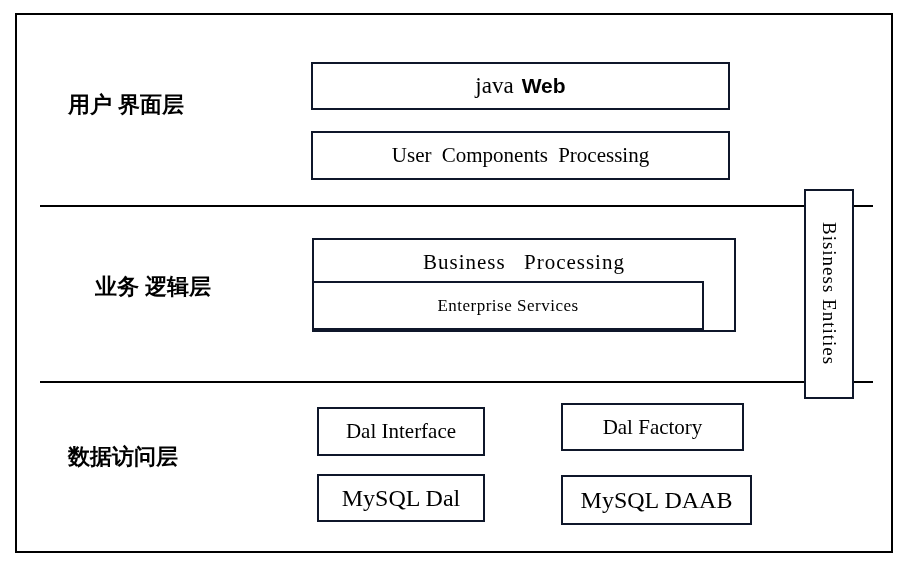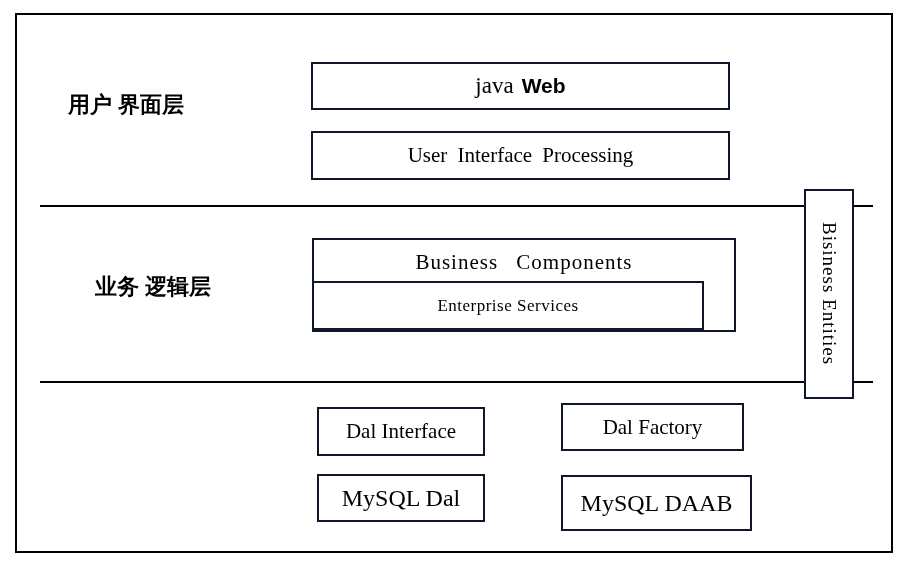--- a/index.html
+++ b/index.html
@@ -65,52 +65,53 @@
   }
   .javaweb-box  { left: 311px; top: 62px;  width: 419px; height: 48px; font-size: 23px; }
   .javaweb-box .web-part { font-weight: bold; font-family: "Liberation Sans", sans-serif; font-size: 21px; margin-left: 8px; }
   .uip-box      { left: 311px; top: 131px; width: 419px; height: 49px; font-size: 21px; word-spacing: 5px; }
   .bc-box       { left: 312px; top: 238px; width: 424px; height: 94px; font-size: 21px;
                   align-items: flex-start; padding-top: 10px; word-spacing: 12px; letter-spacing: 1px; }
   .es-box       { left: 312px; top: 281px; width: 392px; height: 49px; font-size: 17px; letter-spacing: 0.5px; z-index: 3; }
   .dal-if-box   { left: 317px; top: 407px; width: 168px; height: 49px; font-size: 21px; }
   .dal-fa-box   { left: 561px; top: 395px; width: 183px; height: 48px; font-size: 21px; margin-top: 8px; }
   .mysql-dal-box{ left: 317px; top: 474px; width: 168px; height: 48px; font-size: 24px; text-align: center; }
-  .mysql-daab-box{ left: 561px; top: 475px; width: 191px; height: 56px; font-size: 24px; }
+  .mysql-daab-box{ left: 561px; top: 475px; width: 191px; height: 50px; font-size: 24px; }
   .be-box       { left: 804px; top: 189px; width: 50px; height: 210px; font-size: 19px; z-index: 4; }
   .be-box .vtext {
     writing-mode: vertical-rl;
     text-orientation: mixed;
     letter-spacing: 1px;
   }
 </style>
 </head>
 <body>
 
 <div class="canvas">
 
   <div class="frame"></div>
 
   <div class="divider d1"></div>
   <div class="divider d2"></div>
 
   <div class="layer-label ll1">用户 界面层</div>
   <div class="layer-label ll2">业务 逻辑层</div>
+  <div class="layer-label ll3">数据访问层</div>
 
   <div class="dbox javaweb-box">
     <span>java</span>
       <span class="web-part">Web</span>
   </div>
 
   <div class="dbox uip-box">
-    <span>User Interface Processing</span>
+    <span>User Components Processing</span>
   </div>
 
   <div class="dbox bc-box">
-    <span>Business Components</span>
+    <span>Business Processing</span>
   </div>
 
   <div class="dbox es-box">
     <span>Enterprise Services</span>
   </div>
 
   <div class="dbox dal-if-box">
     <span>Dal Interface</span>
   </div>
 

